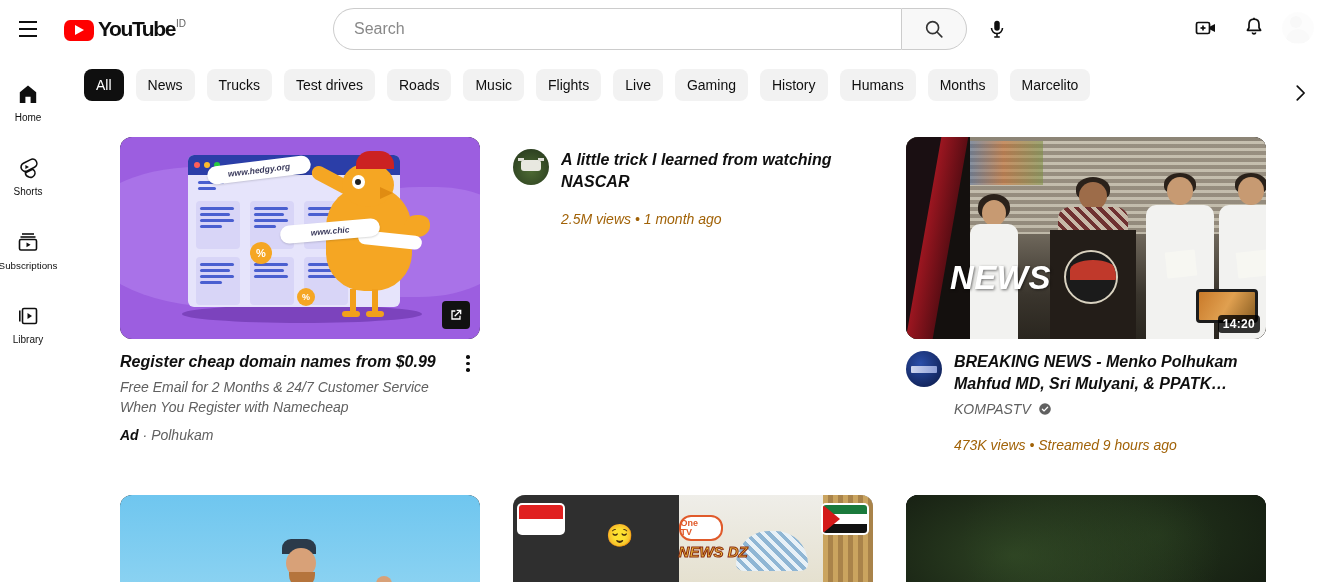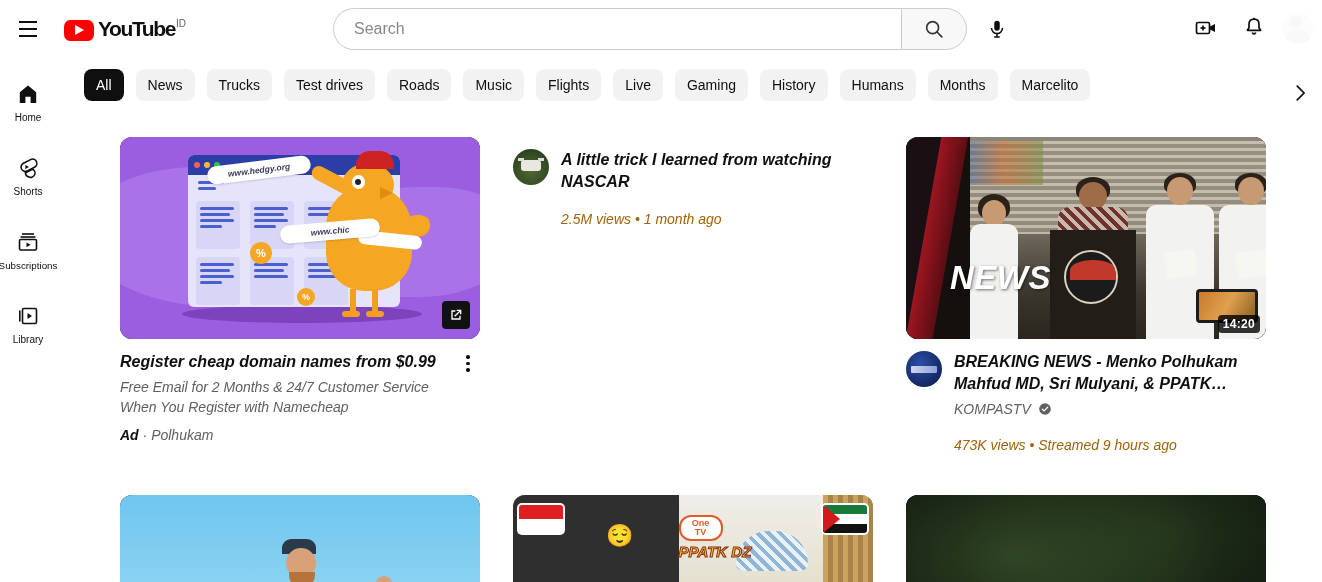--- a/index.html
+++ b/index.html
@@ -391,21 +391,21 @@
   .flag-ps-b { position:absolute; left:0; bottom:0; right:0; height:33.3%; background:#111; }
   .flag-ps-tri { position:absolute; left:0; top:0; width:0;height:0;
     border-left:17px solid #d41a1a; border-top:14px solid transparent; border-bottom:14px solid transparent; }
   .b2-emoji { position:absolute; left:26%; top:14%; font-size:22px; }
   .b2-badge {
     position:absolute; left:46%; top:10%; text-align:center;
   }
   .b2-badge-tv {
     width:44px;height:26px;background:#fff;border:2px solid #e05a2a;border-radius:12px;
     color:#e05a2a; font-size:9px; font-weight:bold; display:flex; flex-direction:column;
-    align-items:center; justify-content:center; line-height:9px;
+    align-items:flex-start; justify-content:center; line-height:9px;
   }
   .b2-badge-name {
     margin-top:2px; font-size:15px; font-weight:bold; font-style:italic;
     color:#f0c040; -webkit-text-stroke:1px #8a2b0f;
   }
   .b2-cap {
     position:absolute; left:62%; top:18%; width:72px; height:40px;
     background:repeating-linear-gradient(45deg,#8fb6d4 0 4px,#e8f1f7 4px 8px);
     border-radius:36px 36px 8px 8px;
   }
@@ -760,21 +760,21 @@
           <div class="flag-ps-tri"></div>
         </div>
 
         <div class="b2-emoji">😌</div>
 
         <div class="b2-badge">
           <div class="b2-badge-tv">
             <span>One</span>
             <span>TV</span>
           </div>
-          <div class="b2-badge-name">PPATK DZ</div>
+          <div class="b2-badge-name">NEWS DZ</div>
         </div>
       </div>
     </div>
   </div>
 
   <div class="card">
     <div class="thumb">
       <div class="art b3-bg">
         <div class="b3-leaves"></div>
         <div class="b3-script">Semakin Tidak</div>

